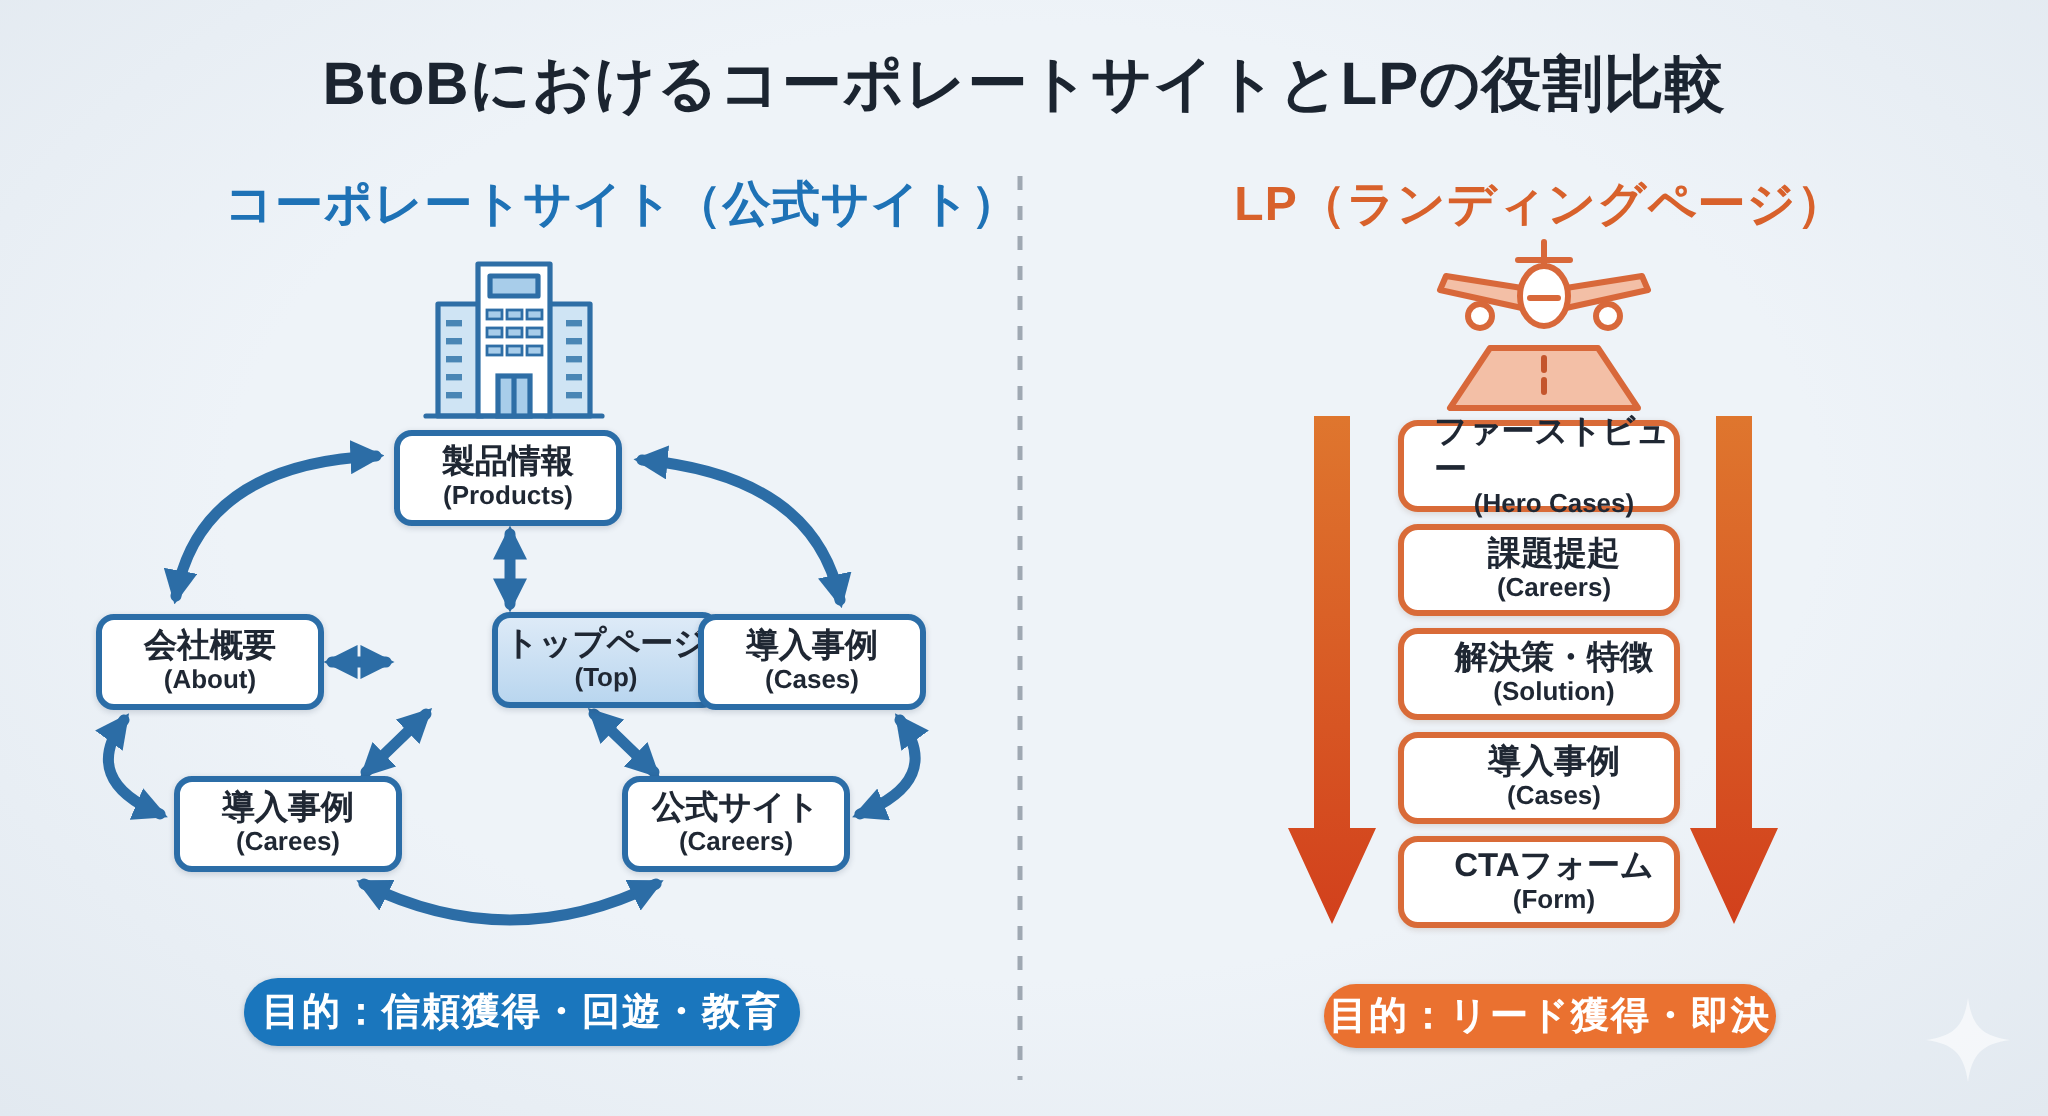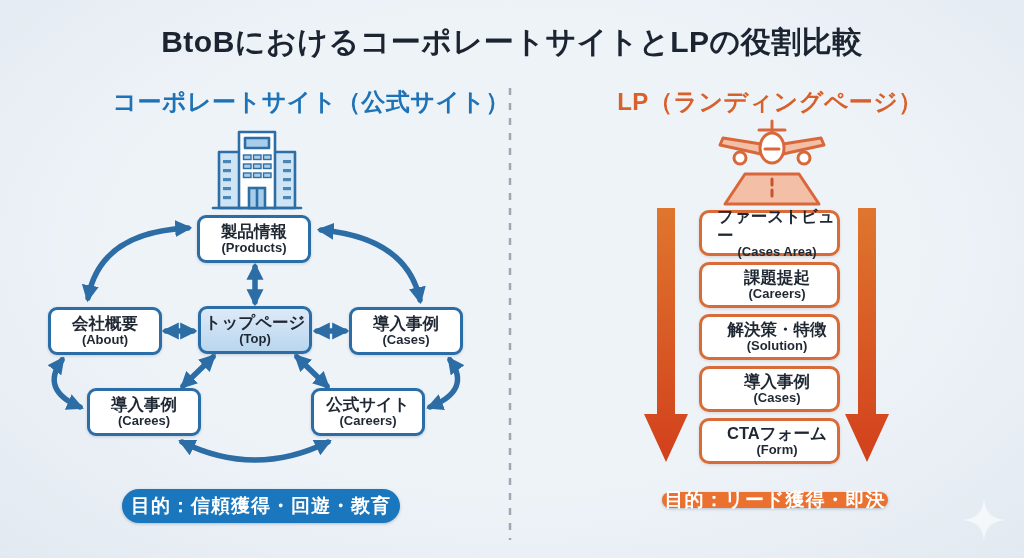--- a/index.html
+++ b/index.html
@@ -18,41 +18,41 @@
   .divider{position:absolute;left:508px;top:88px;width:4px;height:452px;}
   
   .node{
     position:absolute;width:114px;height:48px;background:#fff;
     border:3px solid #2b6da7;border-radius:9px;box-sizing:border-box;
     display:flex;flex-direction:column;align-items:center;justify-content:center;
     box-shadow:0 1px 3px rgba(25,45,70,.18);
   }
   .node .jp{font-weight:bold;font-size:16.5px;color:#1f2733;line-height:1.15;}
   .node .en{font-weight:bold;font-size:13px;color:#1f2733;line-height:1.1;}
-  .node.hub{background:linear-gradient(180deg,#ddeaf7 0%,#b9d6ef 100%);}
+  .node.hub{background:linear-gradient(180deg,#ddeaf7 0%,#b9d6ef 100%);margin-left:48px;}
   .arrows-svg{position:absolute;left:30px;top:205px;}
   
   .steps{position:absolute;left:699px;top:210px;width:141px;display:flex;flex-direction:column;gap:6px;}
   .step{
     height:46px;background:#fff;border:3px solid #d96b38;border-radius:10px;box-sizing:border-box;
     display:flex;flex-direction:column;align-items:center;justify-content:center;
     box-shadow:0 1px 3px rgba(90,40,10,.15);
     padding-left:15px;
   }
   .step .jp{font-weight:bold;font-size:16.5px;color:#1f2733;line-height:1.15;}
   .step .en{font-weight:bold;font-size:13px;color:#1f2733;line-height:1.1;}
   .big-arrow{position:absolute;top:208px;}
   
   .pill{
     position:absolute;border-radius:18px;display:flex;align-items:center;justify-content:center;
     color:#fff;font-weight:bold;font-size:19px;letter-spacing:1px;
     box-shadow:0 1px 3px rgba(20,40,60,.25);
   }
   .pill.blue{left:122px;top:489px;width:278px;height:34px;background:#1a76bd;}
-  .pill.orange{left:662px;top:492px;width:226px;height:16px;background:#ea7130;}
+  .pill.orange{left:662px;top:492px;width:226px;height:32px;background:#ea7130;}
   .icon-wrap{position:absolute;}
   .sparkle{position:absolute;left:962px;top:498px;width:44px;height:44px;opacity:.75;}
 </style>
 </head>
 <body>
 
 <div class="stage">
 
   <div class="title">BtoBにおけるコーポレートサイトとLPの役割比較</div>
 
@@ -184,21 +184,21 @@
       <stop offset="0" stop-color="#df762e"></stop>
           <stop offset="1" stop-color="#d2401c"></stop>
     </linearGradient>
       </defs>
     <path d="M13,0 H31 V206 H44 L22,254 L0,206 H13 Z" fill="url(#grad-b)"></path>
   </svg>
 
   <div class="steps">
     <div class="step">
       <span class="jp">ファーストビュー</span>
-      <span class="en">(Cases Area)</span>
+      <span class="en">(Hero Cases)</span>
     </div>
     <div class="step">
       <span class="jp">課題提起</span>
       <span class="en">(Careers)</span>
     </div>
     <div class="step">
       <span class="jp">解決策・特徴</span>
       <span class="en">(Solution)</span>
     </div>
     <div class="step">

